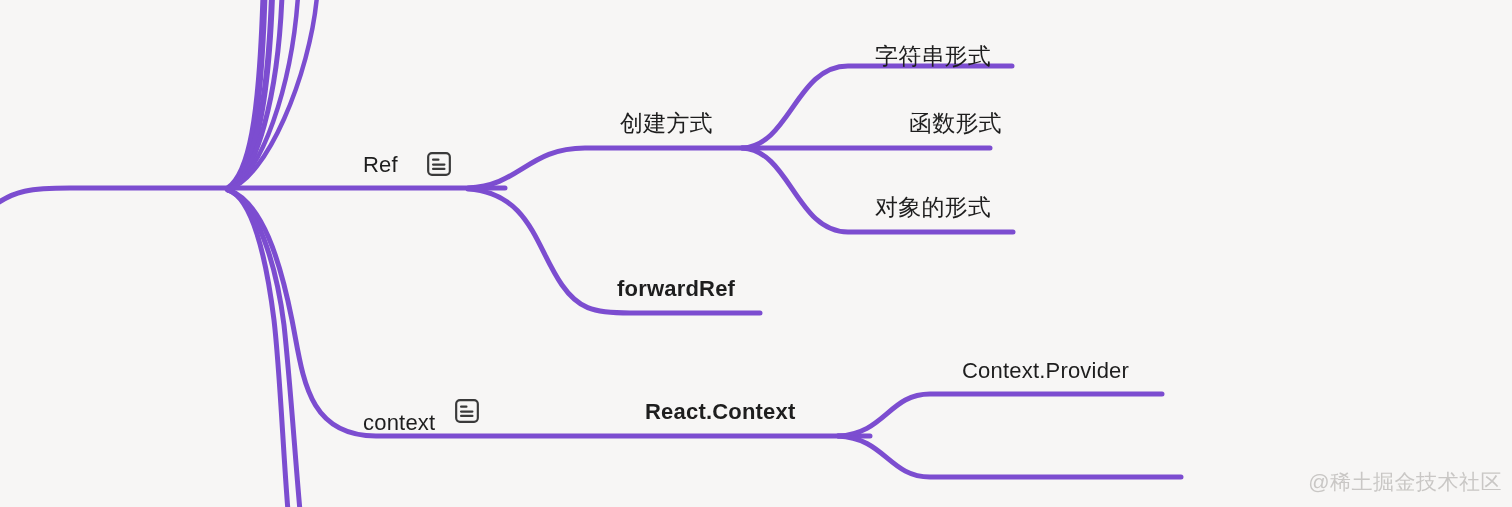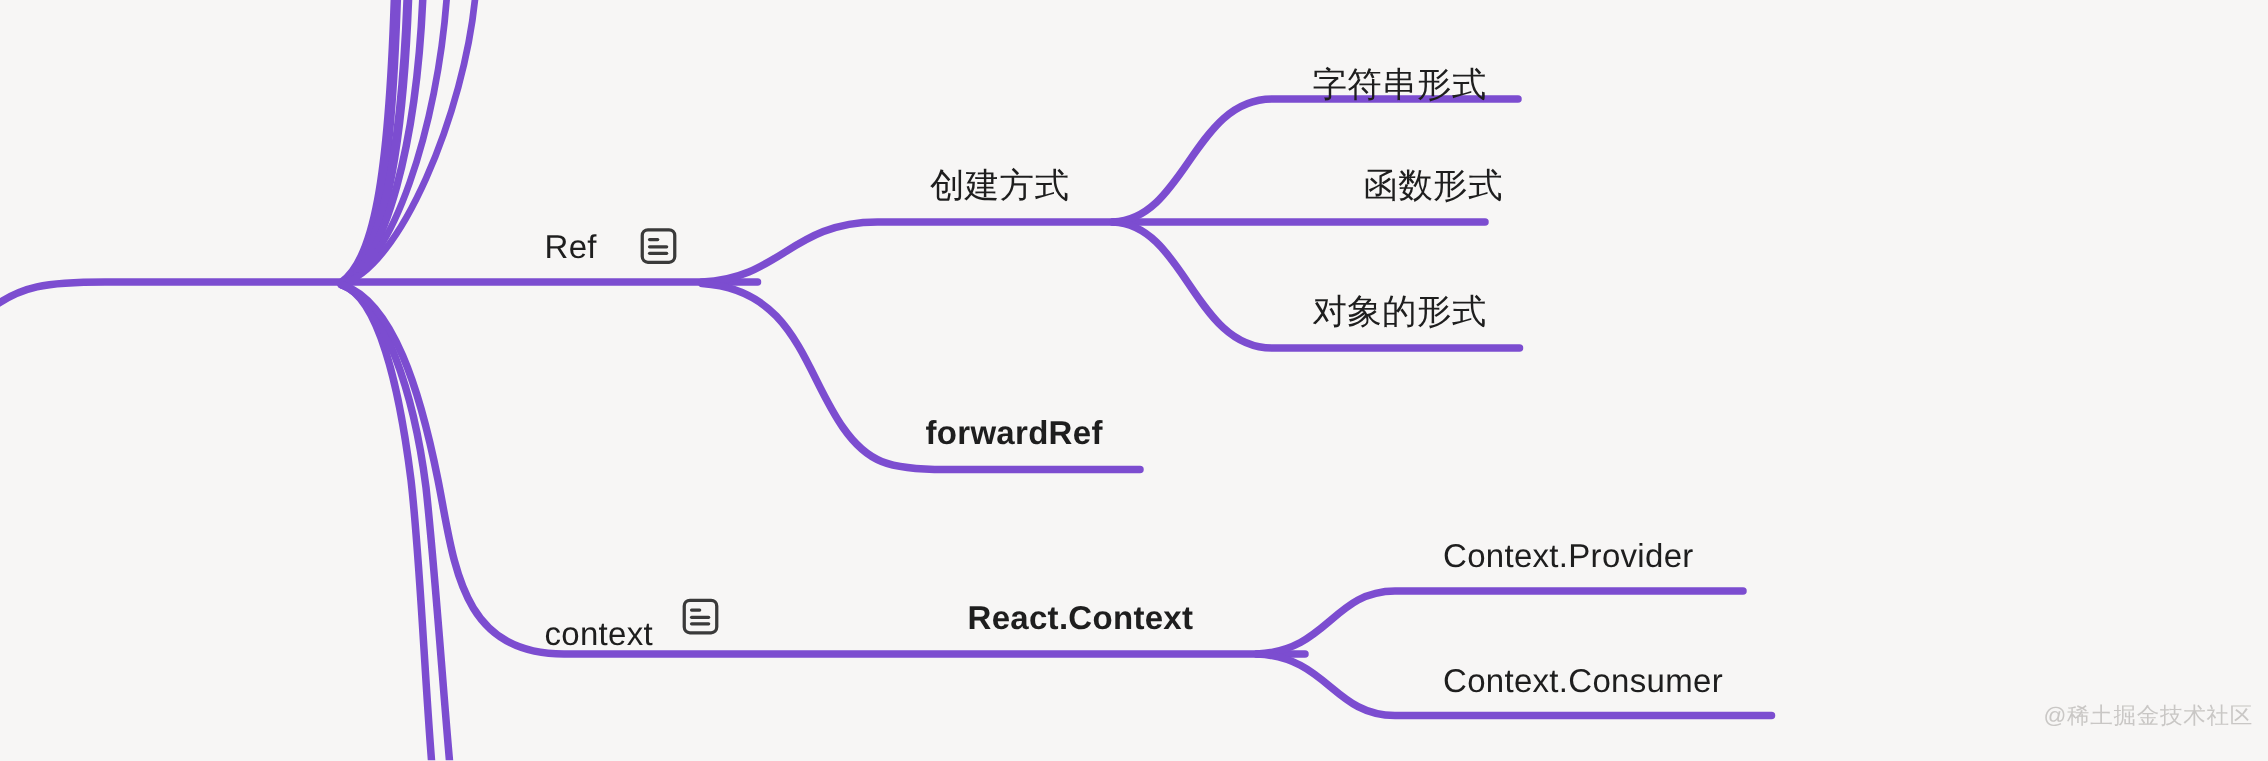--- a/index.html
+++ b/index.html
@@ -34,21 +34,21 @@
   .latin-label  { font-size: 22px; }
   .note-icon {
     position: absolute;
     width: 26px;
     height: 26px;
   }
   .watermark {
     position: absolute;
     top: 468px;
     right: 10px;
-    font-size: 15px;
+    font-size: 21px;
     color: #c9c7c5;
     letter-spacing: 0.5px;
   }
 </style>
 </head>
 <body>
 
 <div class="canvas">
 
   <svg class="edges" viewBox="0 0 1512 507" fill="none" stroke="#7c4dd0" stroke-linecap="round" stroke-linejoin="round">
@@ -109,17 +109,16 @@
     <rect x="2" y="2" width="20" height="20" rx="3.5"></rect>
     <line x1="6.5" y1="8" x2="11.5" y2="8"></line>
     <line x1="6.5" y1="12.5" x2="17" y2="12.5"></line>
     <line x1="6.5" y1="16.5" x2="17" y2="16.5"></line>
   </svg>
 
   <div class="node-label latin-label" style="left:645px; top:399px;font-weight:bold;">React.Context</div>
 
   <div class="node-label latin-label" style="left:962px; top:358px;">Context.Provider</div>
 
-  <div class="node-label latin-label" style="left:962px; top:441px;">Context.Consumer</div>
 
   <div class="watermark">@稀土掘金技术社区</div>
 
 </div>
 
 </body></html>

